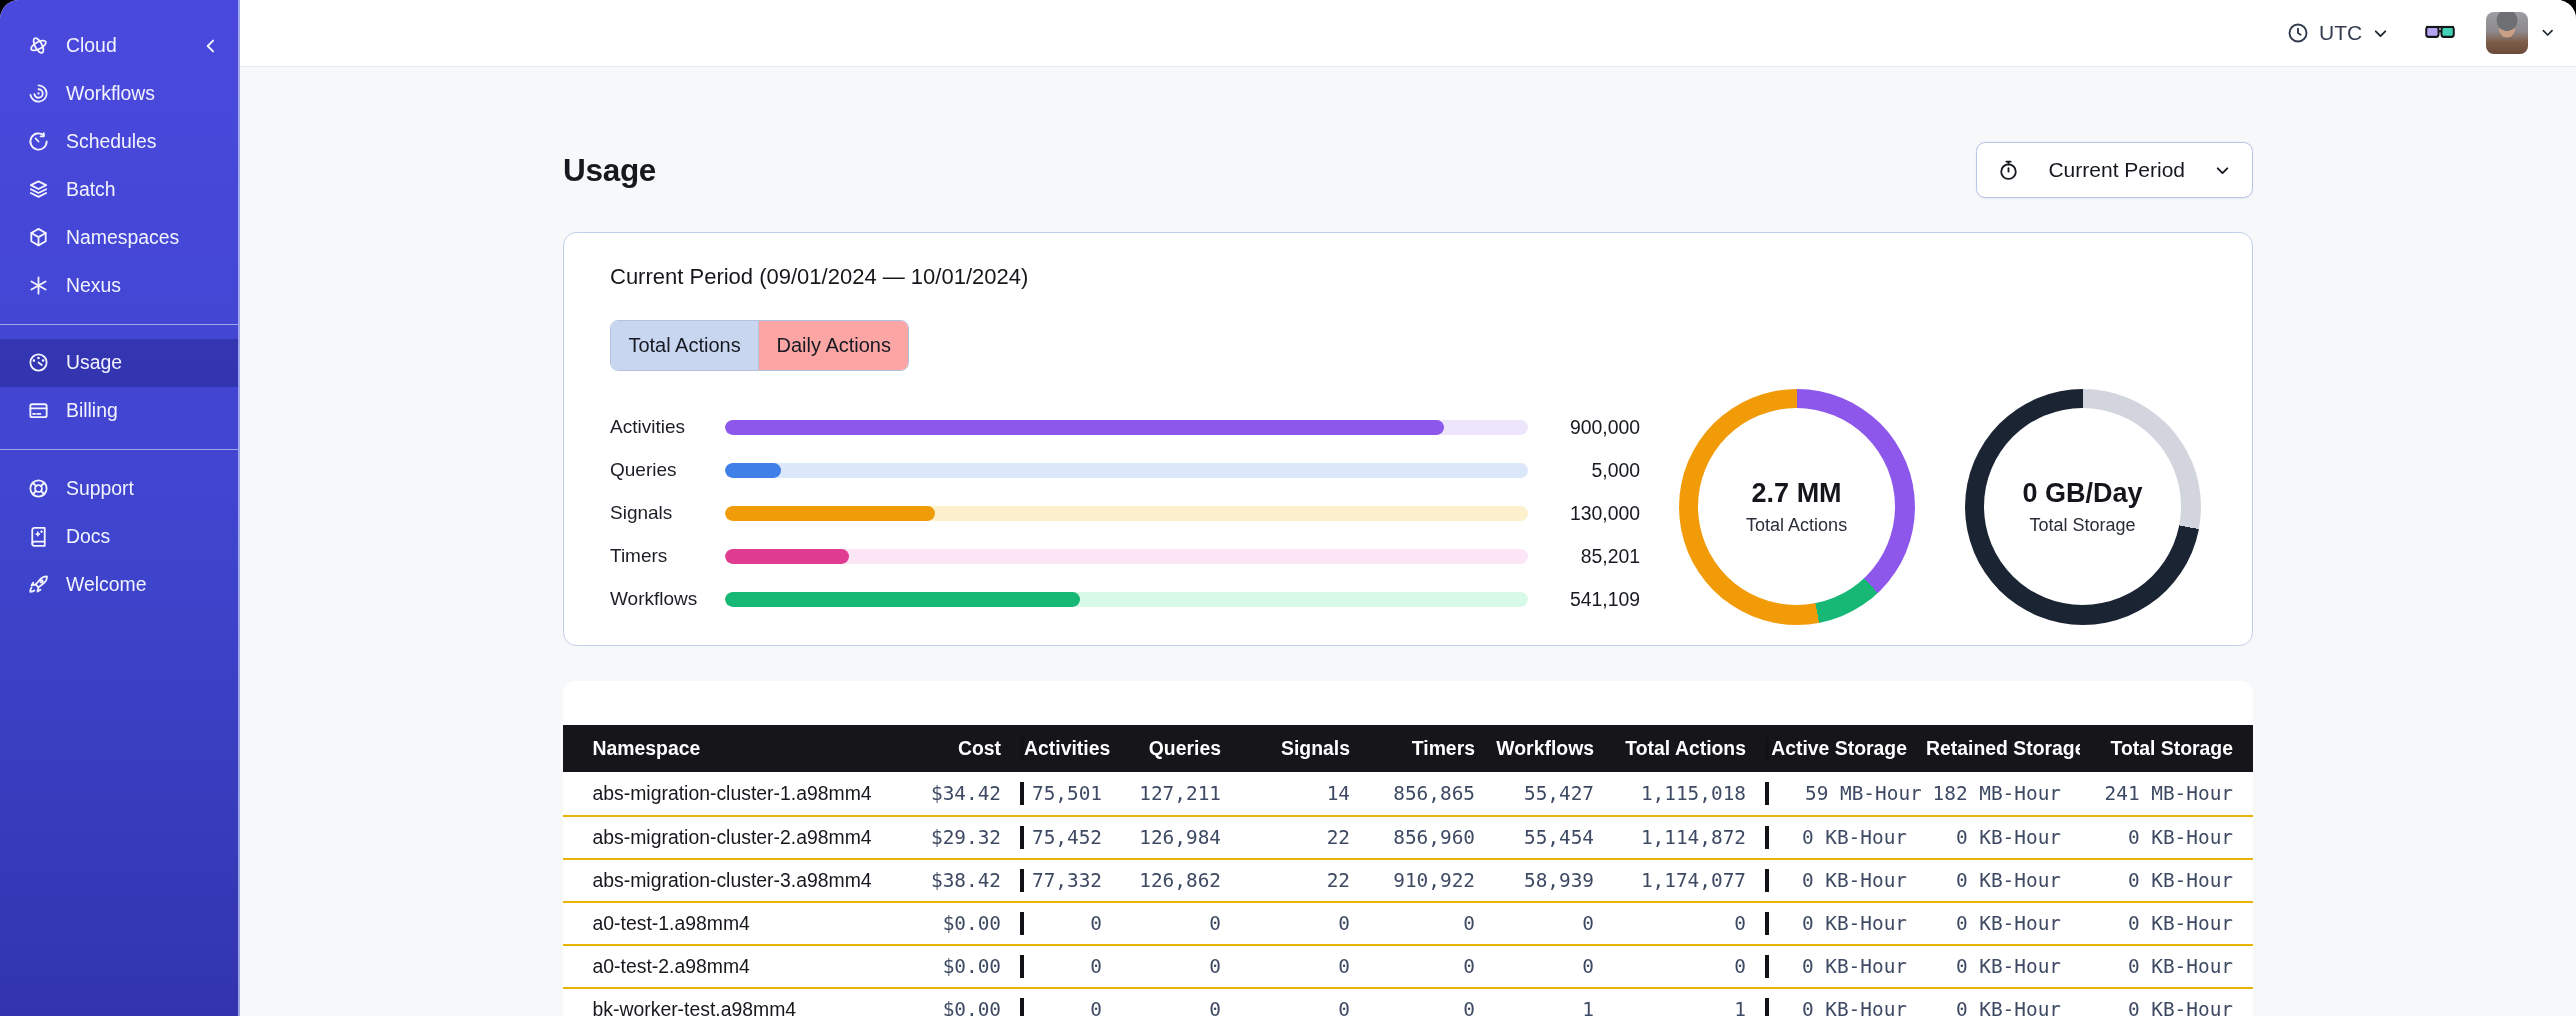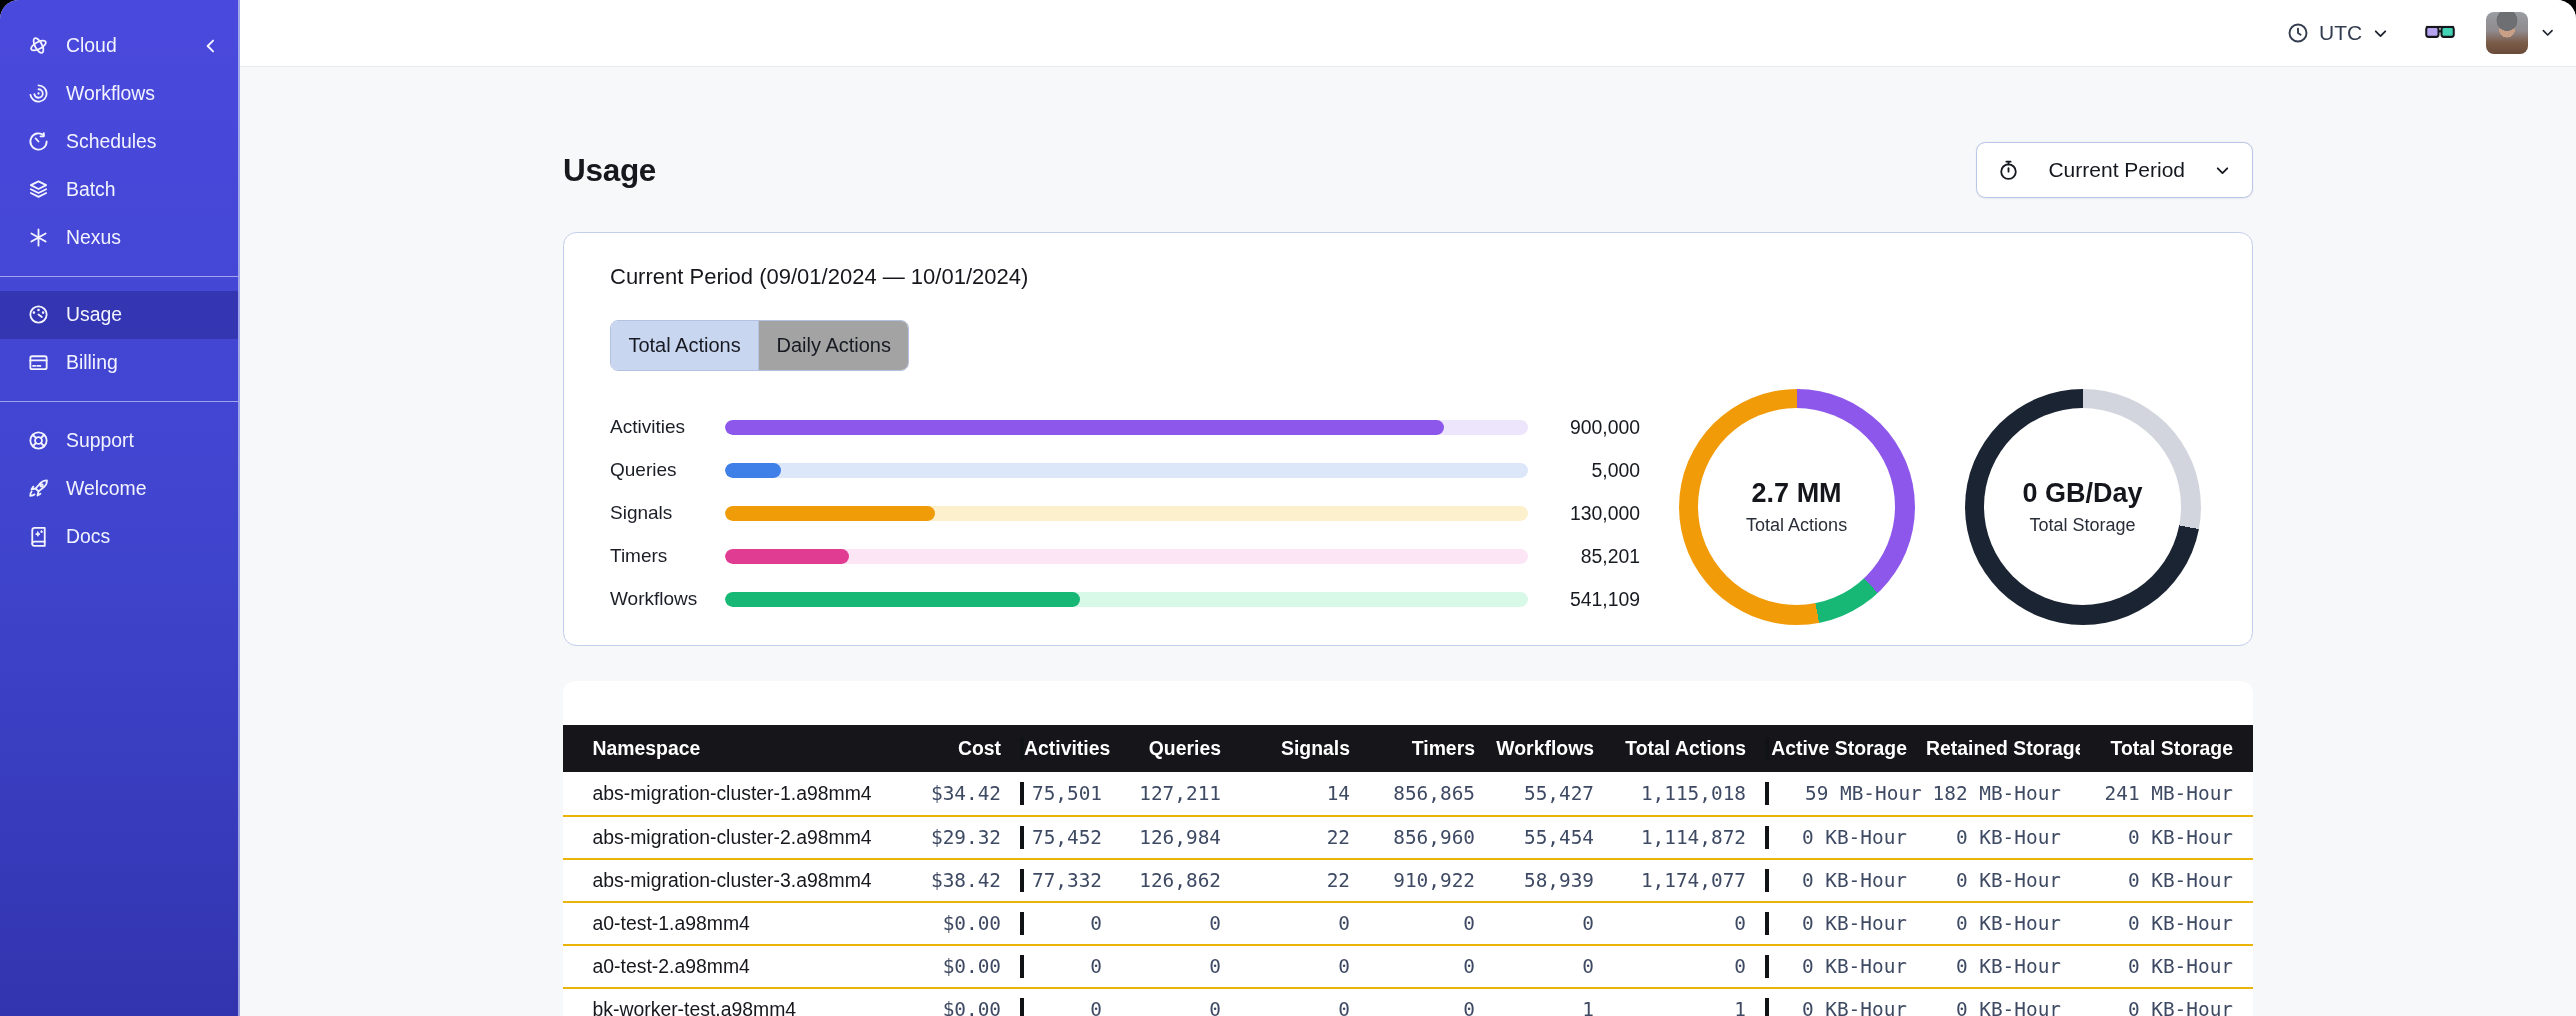--- a/index.html
+++ b/index.html
@@ -49,21 +49,21 @@
     border:1.3px solid #b9c5e6;border-radius:9.4px;font-size:21px;font-weight:500;color:#15181f;
     font-family:inherit;box-shadow:0 0.7px 2px rgba(20,30,80,.07);cursor:pointer;}
   .period-btn .ic{width:23px;height:23px;display:flex;}
   .period-btn .ic svg{width:23px;height:23px;}
   .period-btn .chev{width:19px;height:19px;display:flex;}
   .period-btn .chev svg{width:19px;height:19px;}
   
   .card{margin-top:34px;background:#fff;border:1.3px solid #c2cde9;border-radius:13.4px;padding:31px 46px 20px;}
   .card h2{margin:0;font-size:22px;font-weight:500;color:#16171c;}
   .tabs{margin-top:29.5px;display:inline-flex;border:1.3px solid #b4c2e2;border-radius:8px;overflow:hidden;background:#fff;}
-  .tab{font-size:20px;padding:13.4px 17.4px;border:none;background:#a3a3a3;color:#171a22;font-family:inherit;cursor:pointer;}
+  .tab{font-size:20px;padding:13.4px 17.4px;border:none;background:#fca5a5;color:#171a22;font-family:inherit;cursor:pointer;}
   .tab + .tab{border-left:1.3px solid #b4c2e2;}
   .tab.active{background:#c9d6ef;font-weight:500;}
   .chart-row{margin-top:17.4px;display:flex;align-items:flex-start;}
   .bars{width:1030px;flex:none;padding-top:17px;}
   .bar-row{display:flex;align-items:center;height:43px;}
   .bar-label{width:115px;flex:none;font-size:19px;color:#1b1e26;}
   .bar-track{width:803px;flex:none;height:14.8px;border-radius:7.4px;position:relative;overflow:hidden;}
   .bar-fill{position:absolute;top:0;bottom:0;left:0;border-radius:7.4px;min-width:14.8px;}
   .bar-value{margin-left:auto;width:106px;text-align:right;font-size:19.4px;color:#171a20;}
   .donuts{margin-left:auto;display:flex;gap:50px;padding-right:5.4px;}
@@ -129,20 +129,29 @@
               <path d="M12 3.5l8 4-8 4-8-4z"></path>
               <path d="M4 11.7l8 4 8-4"></path>
               <path d="M4 15.7l8 4 8-4"></path>
             </svg>
           </span>
           <span>Batch</span>
         </div>
         <div class="s-item">
           <span class="s-icon">
             <svg viewBox="0 0 24 24" fill="none" stroke="currentColor" stroke-width="1.9" stroke-linecap="round" stroke-linejoin="round">
+              <path d="M12 3l7.5 4.3v8.6L12 20.2l-7.5-4.3V7.3z"></path>
+              <path d="M12 11.6l7.5-4.3M12 11.6L4.5 7.3M12 11.6v8.6"></path>
+            </svg>
+          </span>
+          <span>Namespaces</span>
+        </div>
+        <div class="s-item">
+          <span class="s-icon">
+            <svg viewBox="0 0 24 24" fill="none" stroke="currentColor" stroke-width="1.9" stroke-linecap="round" stroke-linejoin="round">
               <path d="M12 3.5v17M4.6 7.75l14.8 8.5M19.4 7.75l-14.8 8.5"></path>
             </svg>
           </span>
           <span>Nexus</span>
         </div>
         <div class="s-divider"></div>
         <div class="s-item active">
           <span class="s-icon">
             <svg viewBox="0 0 24 24" fill="none" stroke="currentColor" stroke-width="1.9" stroke-linecap="round" stroke-linejoin="round">
               <circle cx="12" cy="12" r="8.5"></circle>
@@ -165,41 +174,41 @@
         <div class="s-divider"></div>
         <div class="s-item">
           <span class="s-icon">
             <svg viewBox="0 0 24 24" fill="none" stroke="currentColor" stroke-width="1.9" stroke-linecap="round" stroke-linejoin="round">
               <circle cx="12" cy="12" r="8.5"></circle>
               <circle cx="12" cy="12" r="3.6"></circle>
               <path d="M6 6l3.4 3.4M18 6l-3.4 3.4M18 18l-3.4-3.4M6 18l3.4-3.4"></path>
             </svg>
           </span>
           <span>Support</span>
+        </div>
+        <div class="s-item">
+          <span class="s-icon">
+            <svg viewBox="0 0 24 24" fill="none" stroke="currentColor" stroke-width="1.9" stroke-linecap="round" stroke-linejoin="round">
+              <path d="M5.5 5.2A2.2 2.2 0 0 1 7.7 3h10.8v14.4H7.7a2.2 2.2 0 0 0-2.2 2.2z"></path>
+              <path d="M5.5 19.6a2.2 2.2 0 0 0 2.2 2.2h10.8v-4.4"></path>
+              <path d="M11.3 7.2l.7 1.6 1.6.7-1.6.7-.7 1.6-.7-1.6-1.6-.7 1.6-.7zM15.2 6l.3.8.8.3-.8.3-.3.8-.3-.8-.8-.3.8-.3z" fill="currentColor" stroke-width="1"></path>
+            </svg>
+          </span>
+          <span>Docs</span>
         </div>
         <div class="s-item">
           <span class="s-icon">
             <svg viewBox="0 0 24 24" fill="none" stroke="currentColor" stroke-width="1.9" stroke-linecap="round" stroke-linejoin="round">
               <path d="M4.8 15.2c-1 .9-1.4 3.2-1.4 4.4 1.2 0 3.5-.4 4.4-1.4"></path>
               <path d="M12 15l-3-3 5.2-5.8c2-2.2 4.8-2.7 6.6-2.7.1 1.8-.5 4.6-2.7 6.6z"></path>
               <path d="M9 12l-4.3 1 1.9-3M12 15l-1 4.3 3-1.9"></path>
               <circle cx="15.2" cy="8.8" r="1.3"></circle>
             </svg>
           </span>
           <span>Welcome</span>
-        </div>
-        <div class="s-item">
-          <span class="s-icon">
-            <svg viewBox="0 0 24 24" fill="none" stroke="currentColor" stroke-width="1.9" stroke-linecap="round" stroke-linejoin="round">
-              <path d="M5.5 5.2A2.2 2.2 0 0 1 7.7 3h10.8v14.4H7.7a2.2 2.2 0 0 0-2.2 2.2z"></path>
-              <path d="M5.5 19.6a2.2 2.2 0 0 0 2.2 2.2h10.8v-4.4"></path>
-              <path d="M11.3 7.2l.7 1.6 1.6.7-1.6.7-.7 1.6-.7-1.6-1.6-.7 1.6-.7zM15.2 6l.3.8.8.3-.8.3-.3.8-.3-.8-.8-.3.8-.3z" fill="currentColor" stroke-width="1"></path>
-            </svg>
-          </span>
-          <span>Docs</span>
         </div>
       </nav>
   </aside>
 
   <div class="main">
 
     <header class="topbar">
       <div class="tz">
         <span class="ic">
             <svg viewBox="0 0 24 24" fill="none" stroke="currentColor" stroke-width="1.9" stroke-linecap="round" stroke-linejoin="round">

